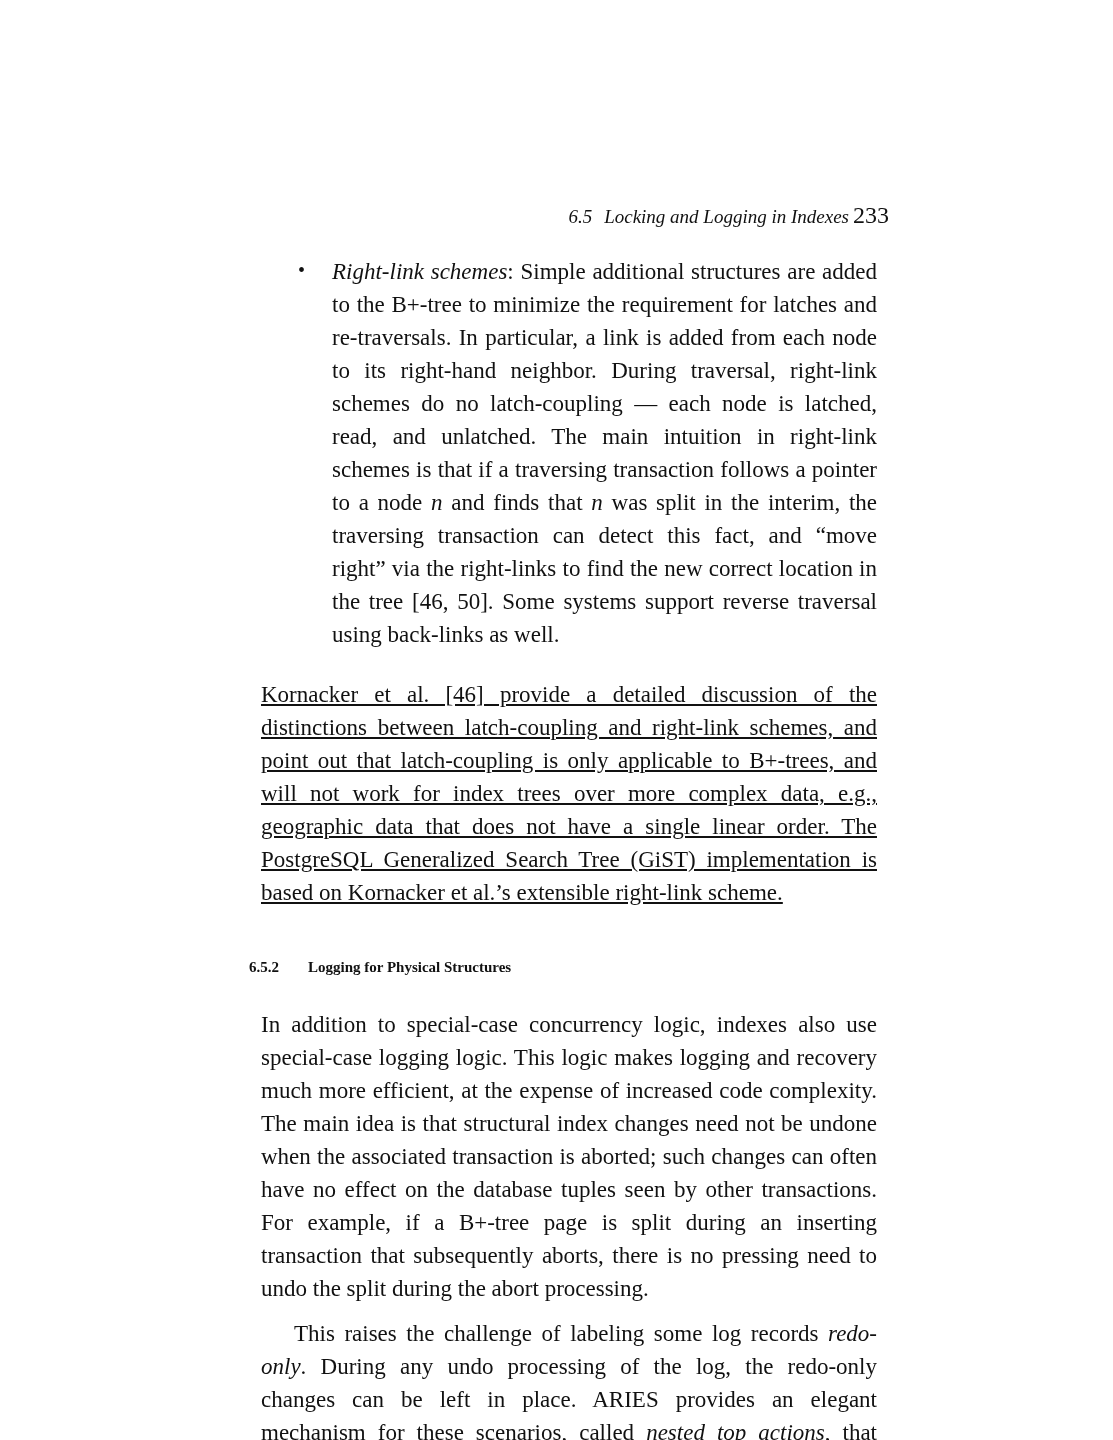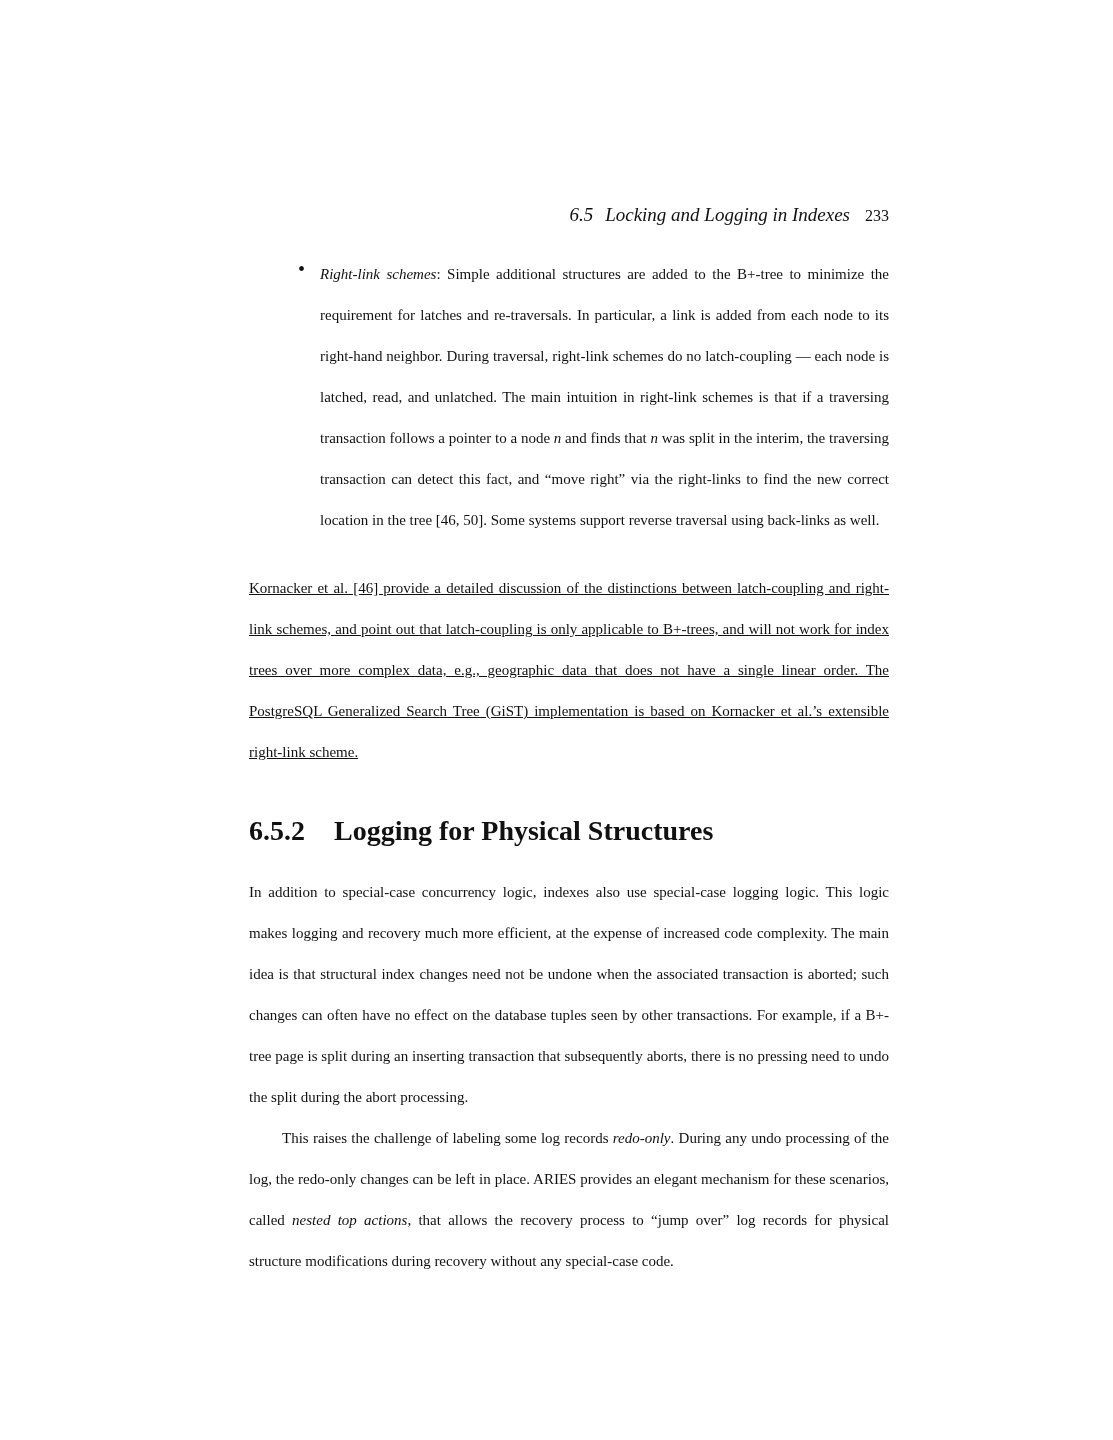--- a/index.html
+++ b/index.html
@@ -26,30 +26,30 @@
     justify-content: flex-end;
     align-items: baseline;
     font-size: 19px;
     line-height: 24px;
     white-space: nowrap;
   }
   .head-title { font-style: italic; }
   .head-sec { margin-right: 12px; }
   .page-number {
     font-style: normal;
-    margin-left: 15px;
-    font-size: 16px;
+    margin-left: 4px;
+    font-size: 24px;
   }
 
   
   .para {
-    font-size: 15px;
-    line-height: 41px;
+    font-size: 23px;
+    line-height: 33px;
     text-align: justify;
-    margin: 0;
+    margin: 12px;
   }
   .para.spaced-before { margin-top: 27px; text-decoration: underline; }
   .para.indent-first { text-indent: 33px; }
 
   
   .bullet-item {
     position: relative;
     margin-top: 26px;
     padding-left: 71px;
     box-sizing: border-box;
@@ -58,21 +58,21 @@
     position: absolute;
     left: 49px;
     top: 1px;
     font-size: 20px;
     line-height: 29px;
   }
 
   
   .section-heading {
     margin: 44px 0 27px 0;
-    font-size: 28px;
+    font-size: 15px;
     line-height: 28px;
     font-weight: bold;
   }
   .sec-num { margin-right: 29px; }
 
   i { font-style: italic; }
 </style>
 </head>
 <body>
 

